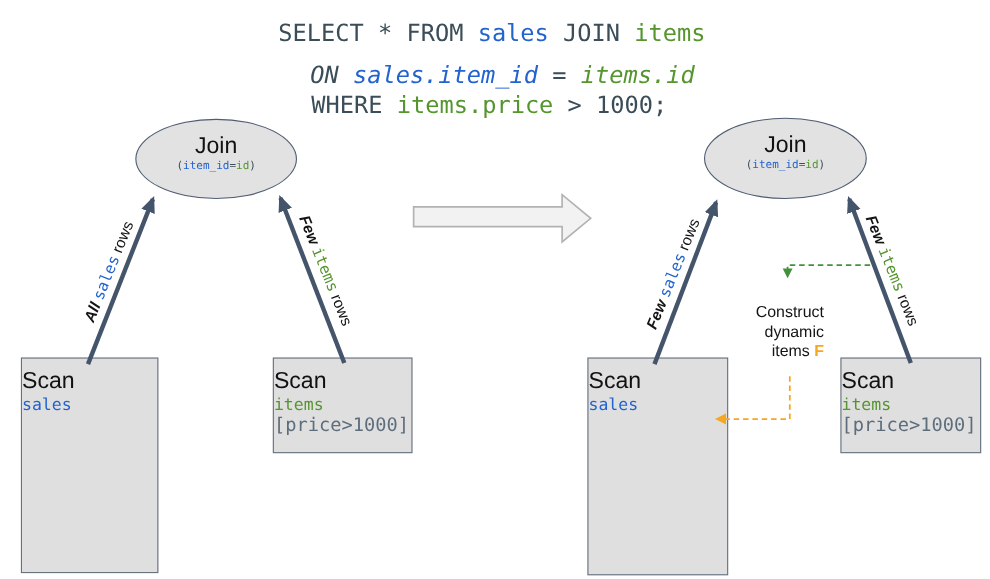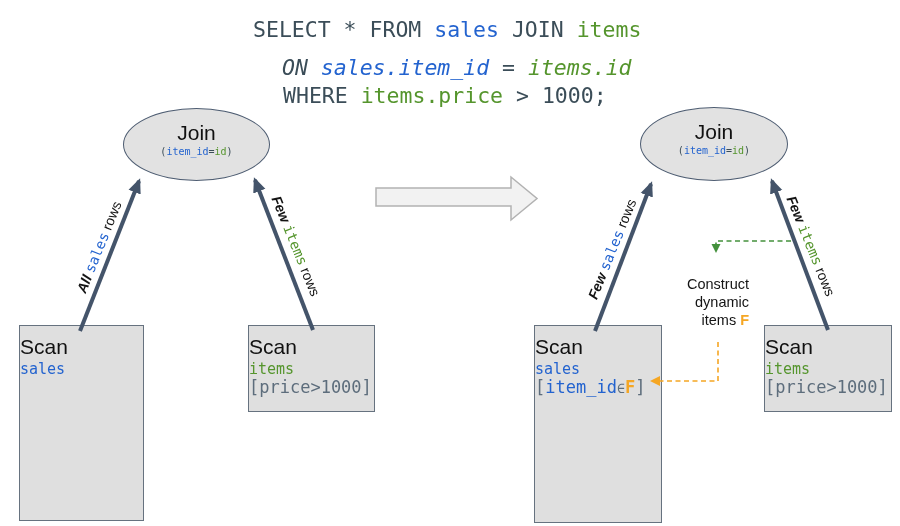--- a/index.html
+++ b/index.html
@@ -77,21 +77,20 @@
 
   <div>
     <div class="join-ellipse" style="left:640px;top:107px;width:148px;height:74px;">
       <div class="join-title">Join</div>
       <div class="join-cond"><span class="seg seg-dark">(</span><span class="seg seg-blue">item_id</span><span class="seg seg-dark">=</span><span class="seg seg-green">id</span><span class="seg seg-dark">)</span></div>
     </div>
 
     <div class="scan-box" style="left:534px;top:325px;width:128px;height:198px;">
       <div class="scan-title">Scan</div>
       <div class="scan-table"><span class="seg seg-blue">sales</span></div>
-      <div class="scan-filter"><span class="seg seg-slate">[</span><span class="seg seg-blue">item_id</span><span class="seg seg-slate-sm">∈</span><span class="seg seg-orange-b">F</span><span class="seg seg-slate">]</span></div>
     </div>
 
     <div class="scan-box" style="left:764px;top:325px;width:128px;height:87px;">
       <div class="scan-title">Scan</div>
       <div class="scan-table"><span class="seg seg-green">items</span></div>
       <div class="scan-filter"><span class="seg seg-slate">[price&gt;1000]</span></div>
     </div>
 
     <div class="edge-label" style="left:612px;top:249px;transform:translate(-50%,-50%) rotate(-68deg);"><span class="seg seg-bi">Few </span><span class="seg seg-blue">sales</span><span class="seg seg-plain"> rows</span></div>
     <div class="edge-label" style="left:811px;top:246px;transform:translate(-50%,-50%) rotate(68deg);"><span class="seg seg-bi">Few </span><span class="seg seg-green">items</span><span class="seg seg-plain"> rows</span></div>

